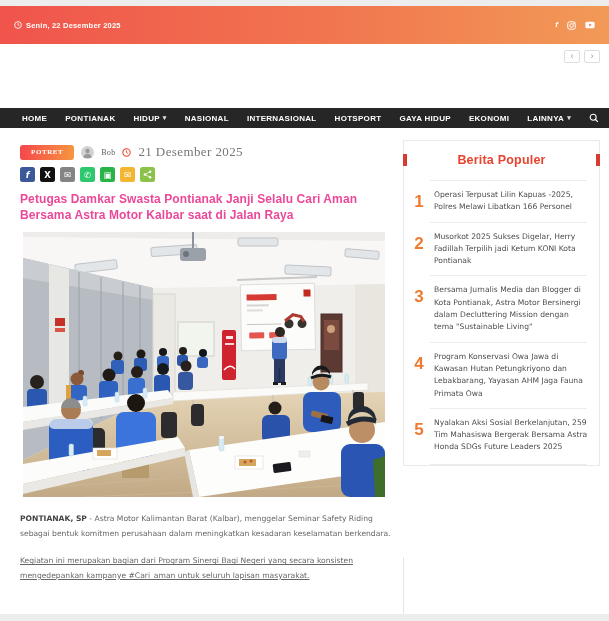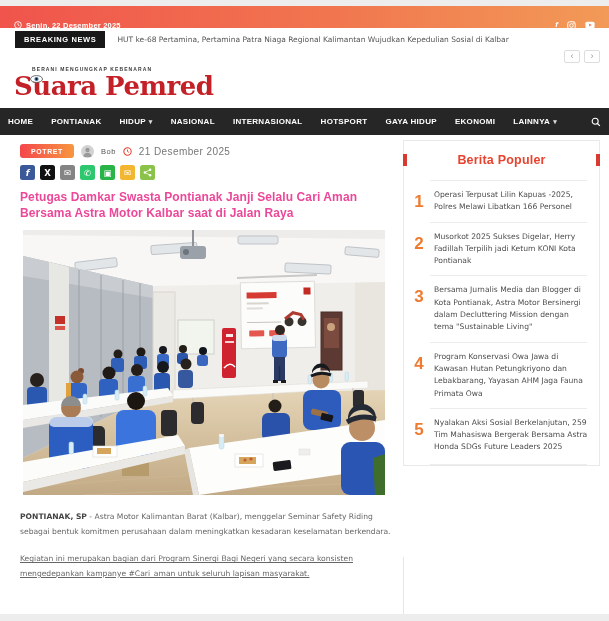--- a/index.html
+++ b/index.html
@@ -30,38 +30,38 @@
 
   
   .masthead { position:absolute; left:14px; top:66px; }
   .tagline { font-size:5px; letter-spacing:1.1px; color:#3a3a3a; margin-left:18px; margin-bottom:1px; font-weight:bold; }
   .logo-wrap { position:relative; display:inline-block; }
   .logo-text { font-family:"DejaVu Serif", serif; font-weight:bold; font-size:26px; line-height:1.05;
     color:#c32127; letter-spacing:-0.5px; }
   .logo-eye { position:absolute; left:16px; top:-4px; }
 
   
-  .nav { position:absolute; left:0; top:108px; width:609px; height:27px; background:#262626;
-    display:flex; align-items:center; gap:18px; padding:0 8px; }
+  .nav { position:absolute; left:0; top:108px; width:609px; height:20px; background:#262626;
+    display:flex; align-items:center; gap:18px; padding:0 22px; }
   .nav-item { color:#fff; font-size:8px; font-weight:bold; letter-spacing:.3px; cursor:pointer; display:flex; align-items:center; gap:3px; white-space:nowrap; }
   .nav-caret { font-size:7px; color:#ddd; }
   .nav-search { margin-left:auto; cursor:pointer; display:flex; align-items:center; }
 
   
   .main-col { position:absolute; left:10px; top:140px; width:385px; }
   .side-col { position:absolute; left:403px; top:140px; width:197px; }
 
   
-  .meta-row { display:flex; align-items:center; gap:7px; margin:4px 0 0 10px; }
+  .meta-row { display:flex; align-items:center; gap:7px; margin:4px 0 0 10px;font-family:Liberation Serif, serif; }
   .cat-badge { background:linear-gradient(90deg,#f4474c,#f7963f); color:#fff; font-size:7px; font-weight:bold;
     letter-spacing:.6px; padding:3.5px 11px; border-radius:3px; cursor:pointer; }
   .avatar { width:13px; height:13px; border-radius:50%; background:#d2d2d2; overflow:hidden; position:relative; }
   .avatar svg { position:absolute; left:0; top:0; }
   .meta-author { font-size:7.5px; color:#555; letter-spacing:.5px; }
-  .meta-date { font-size:10px; color:#777; letter-spacing:.4px; }
+  .meta-date { font-size:13px; color:#777; letter-spacing:.4px; }
 
   
   .share-row { display:flex; gap:5px; margin:7px 0 0 10px; }
   .share-btn { width:15px; height:15px; border:none; border-radius:2.5px; color:#fff; font-size:8.5px;
     display:flex; align-items:center; justify-content:center; cursor:pointer; font-family:"DejaVu Sans", sans-serif; padding:0; }
   .sb-fb { background:#3b5998; font-weight:bold; font-style:italic; }
   .sb-x  { background:#111111; font-weight:bold; }
   .sb-mail { background:#848484; }
   .sb-wa { background:#2dc76d; }
   .sb-line { background:#28b446; }
@@ -119,42 +119,25 @@
       </span>
       <span class="s-icon">
         <svg width="10" height="8" viewBox="0 0 12 9">
             <rect x="0.5" y="0.5" width="11" height="8" rx="2" fill="#fff"></rect>
             <path d="M5 2.8 L8 4.5 L5 6.2 Z" fill="#f1764f"></path>
           </svg>
       </span>
     </div>
   </div>
 
-  <div class="breaking">
-    <span class="breaking-badge">BREAKING NEWS</span>
-    <span class="breaking-text">HUT ke-68 Pertamina, Pertamina Patra Niaga Regional Kalimantan Wujudkan Kepedulian Sosial di Kalbar</span>
-  </div>
   <div class="carousel-arrows">
     <div class="arrow-btn">‹</div>
     <div class="arrow-btn">›</div>
   </div>
 
-  <div class="masthead">
-    <div class="tagline">BERANI MENGUNGKAP KEBENARAN</div>
-    <div class="logo-wrap">
-      <span class="logo-text">Suara Pemred</span>
-      <span class="logo-eye">
-        <svg width="13" height="8" viewBox="0 0 13 8">
-            <ellipse cx="6.5" cy="4" rx="6" ry="3.4" fill="#fff" stroke="#333" stroke-width="0.7"></ellipse>
-            <circle cx="6.5" cy="4" r="2.1" fill="#2a6fb0"></circle>
-            <circle cx="6.5" cy="4" r="0.9" fill="#111"></circle>
-          </svg>
-      </span>
-    </div>
-  </div>
 
   <nav class="nav">
     <span class="nav-item">
         <span>HOME</span>
       </span>
     <span class="nav-item">
         <span>PONTIANAK</span>
       </span>
     <span class="nav-item">
         <span>HIDUP</span>

